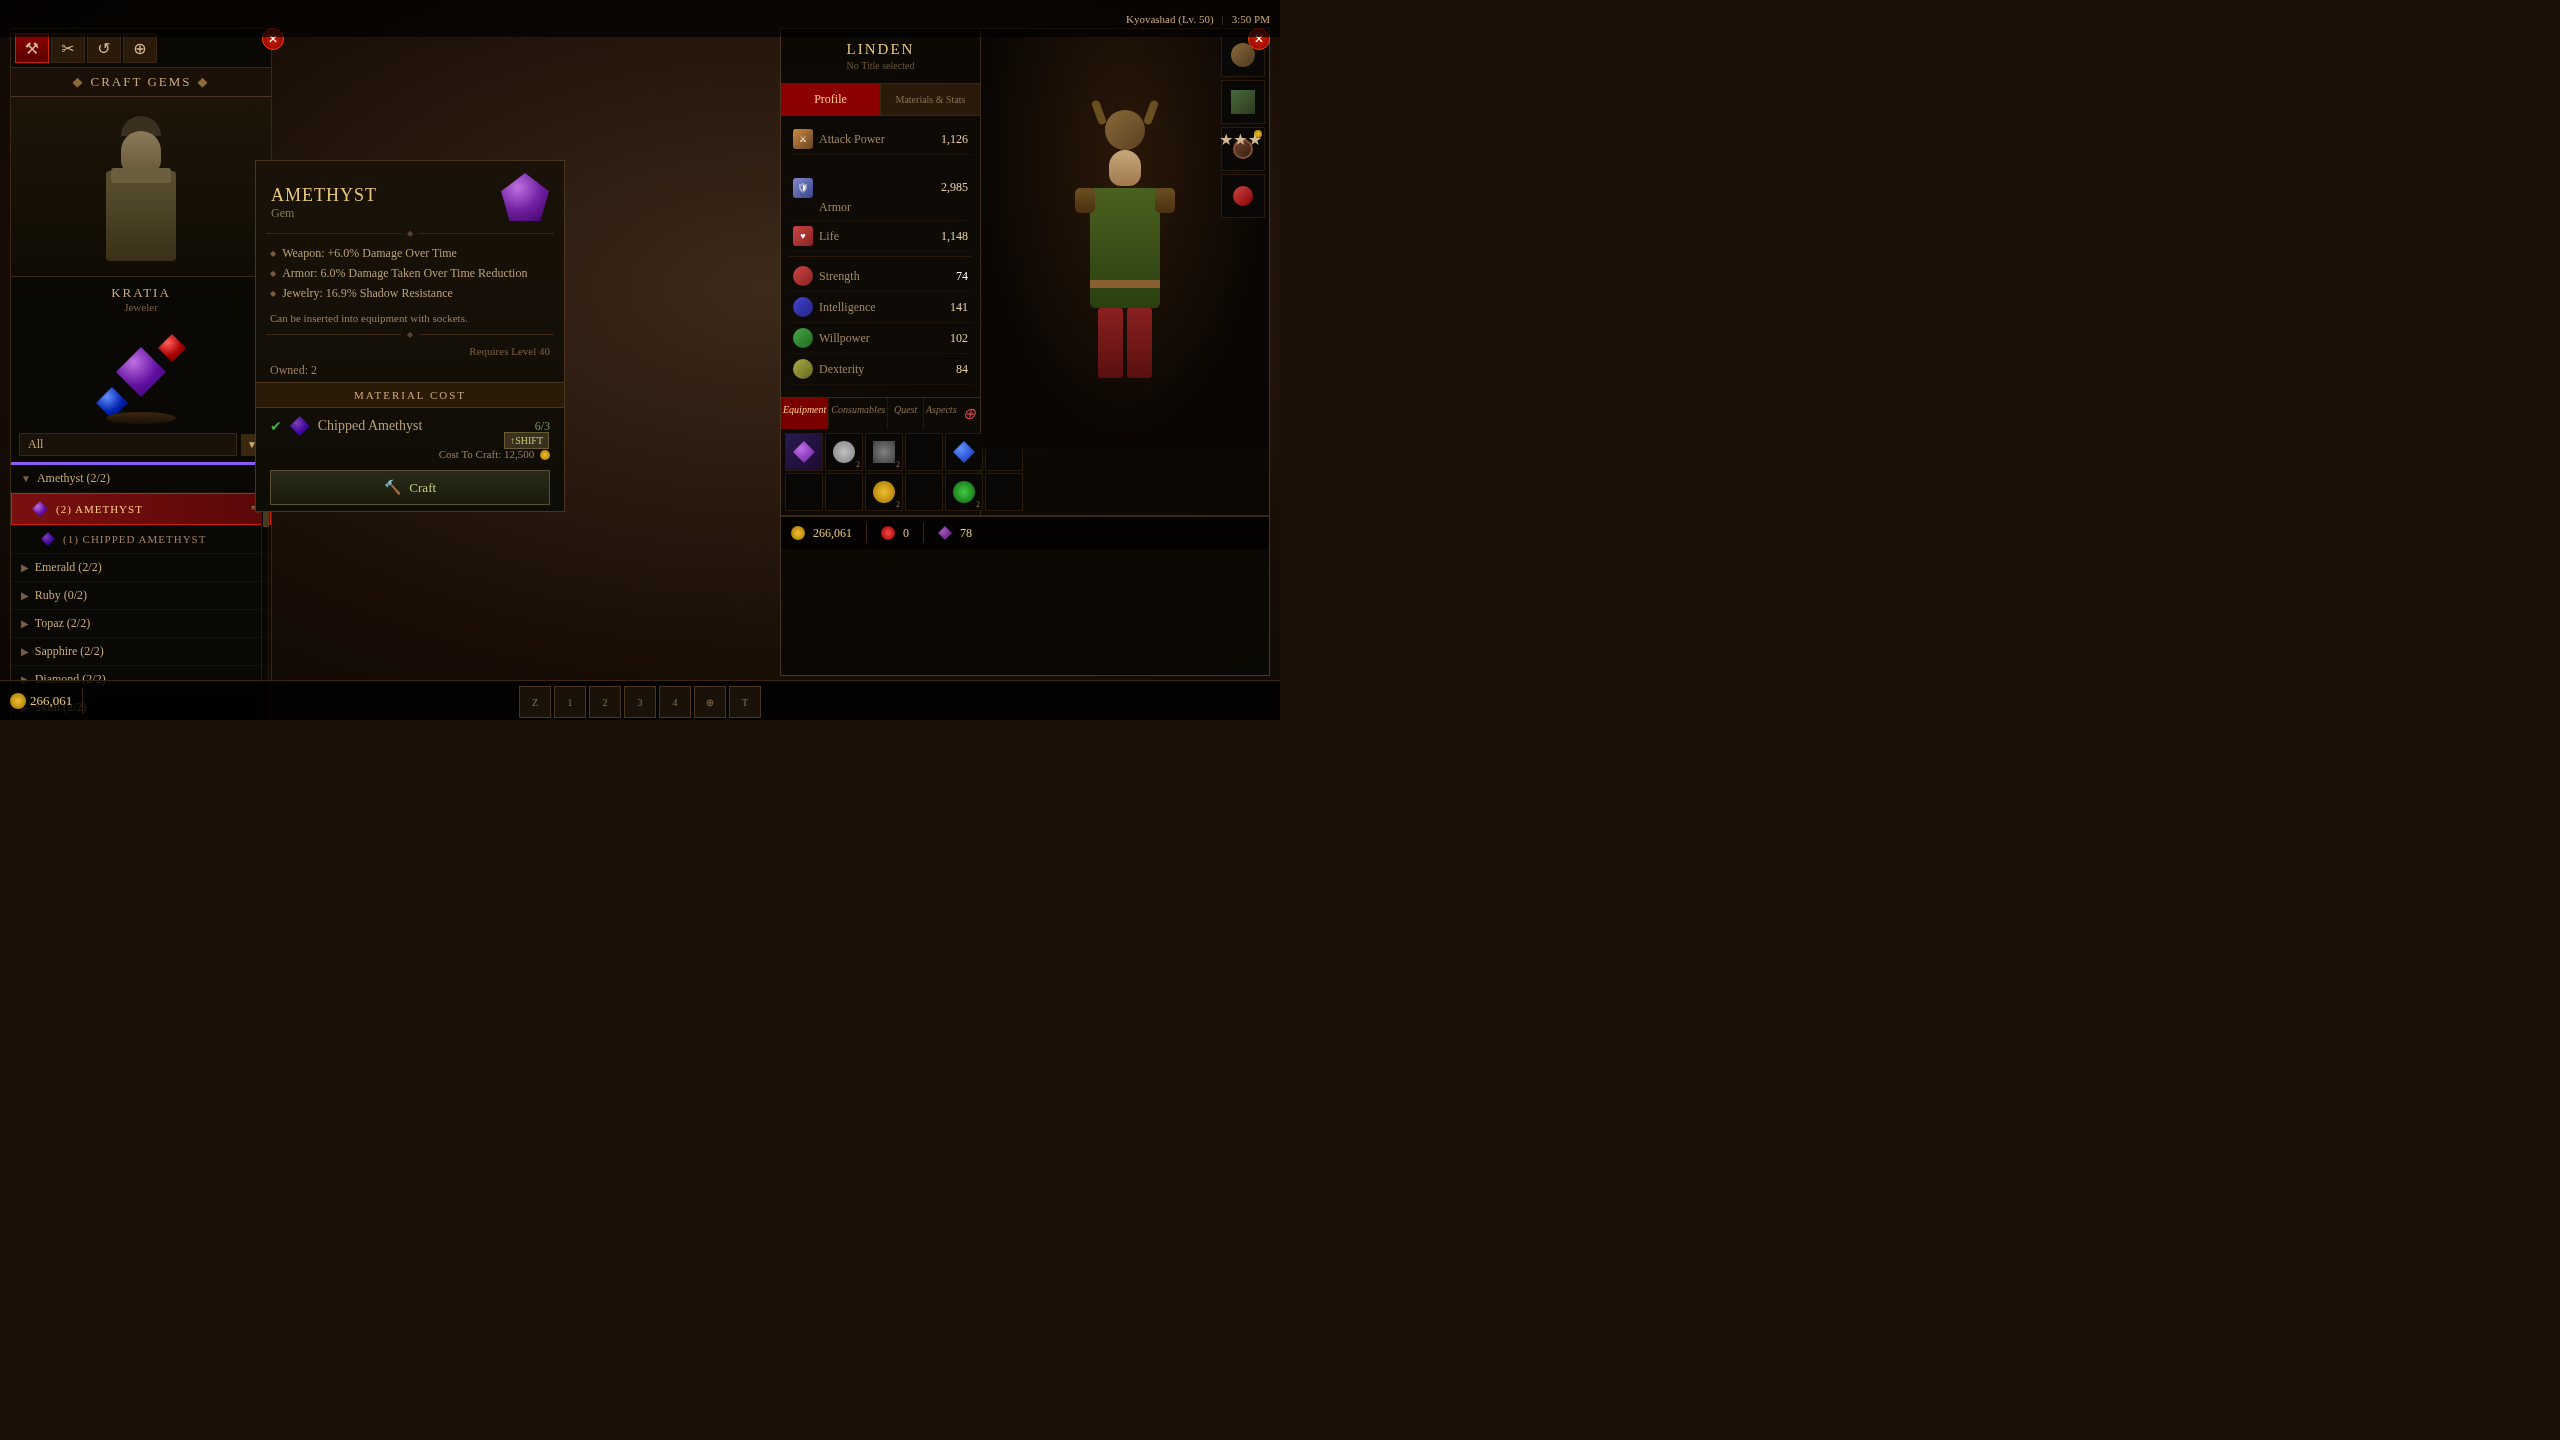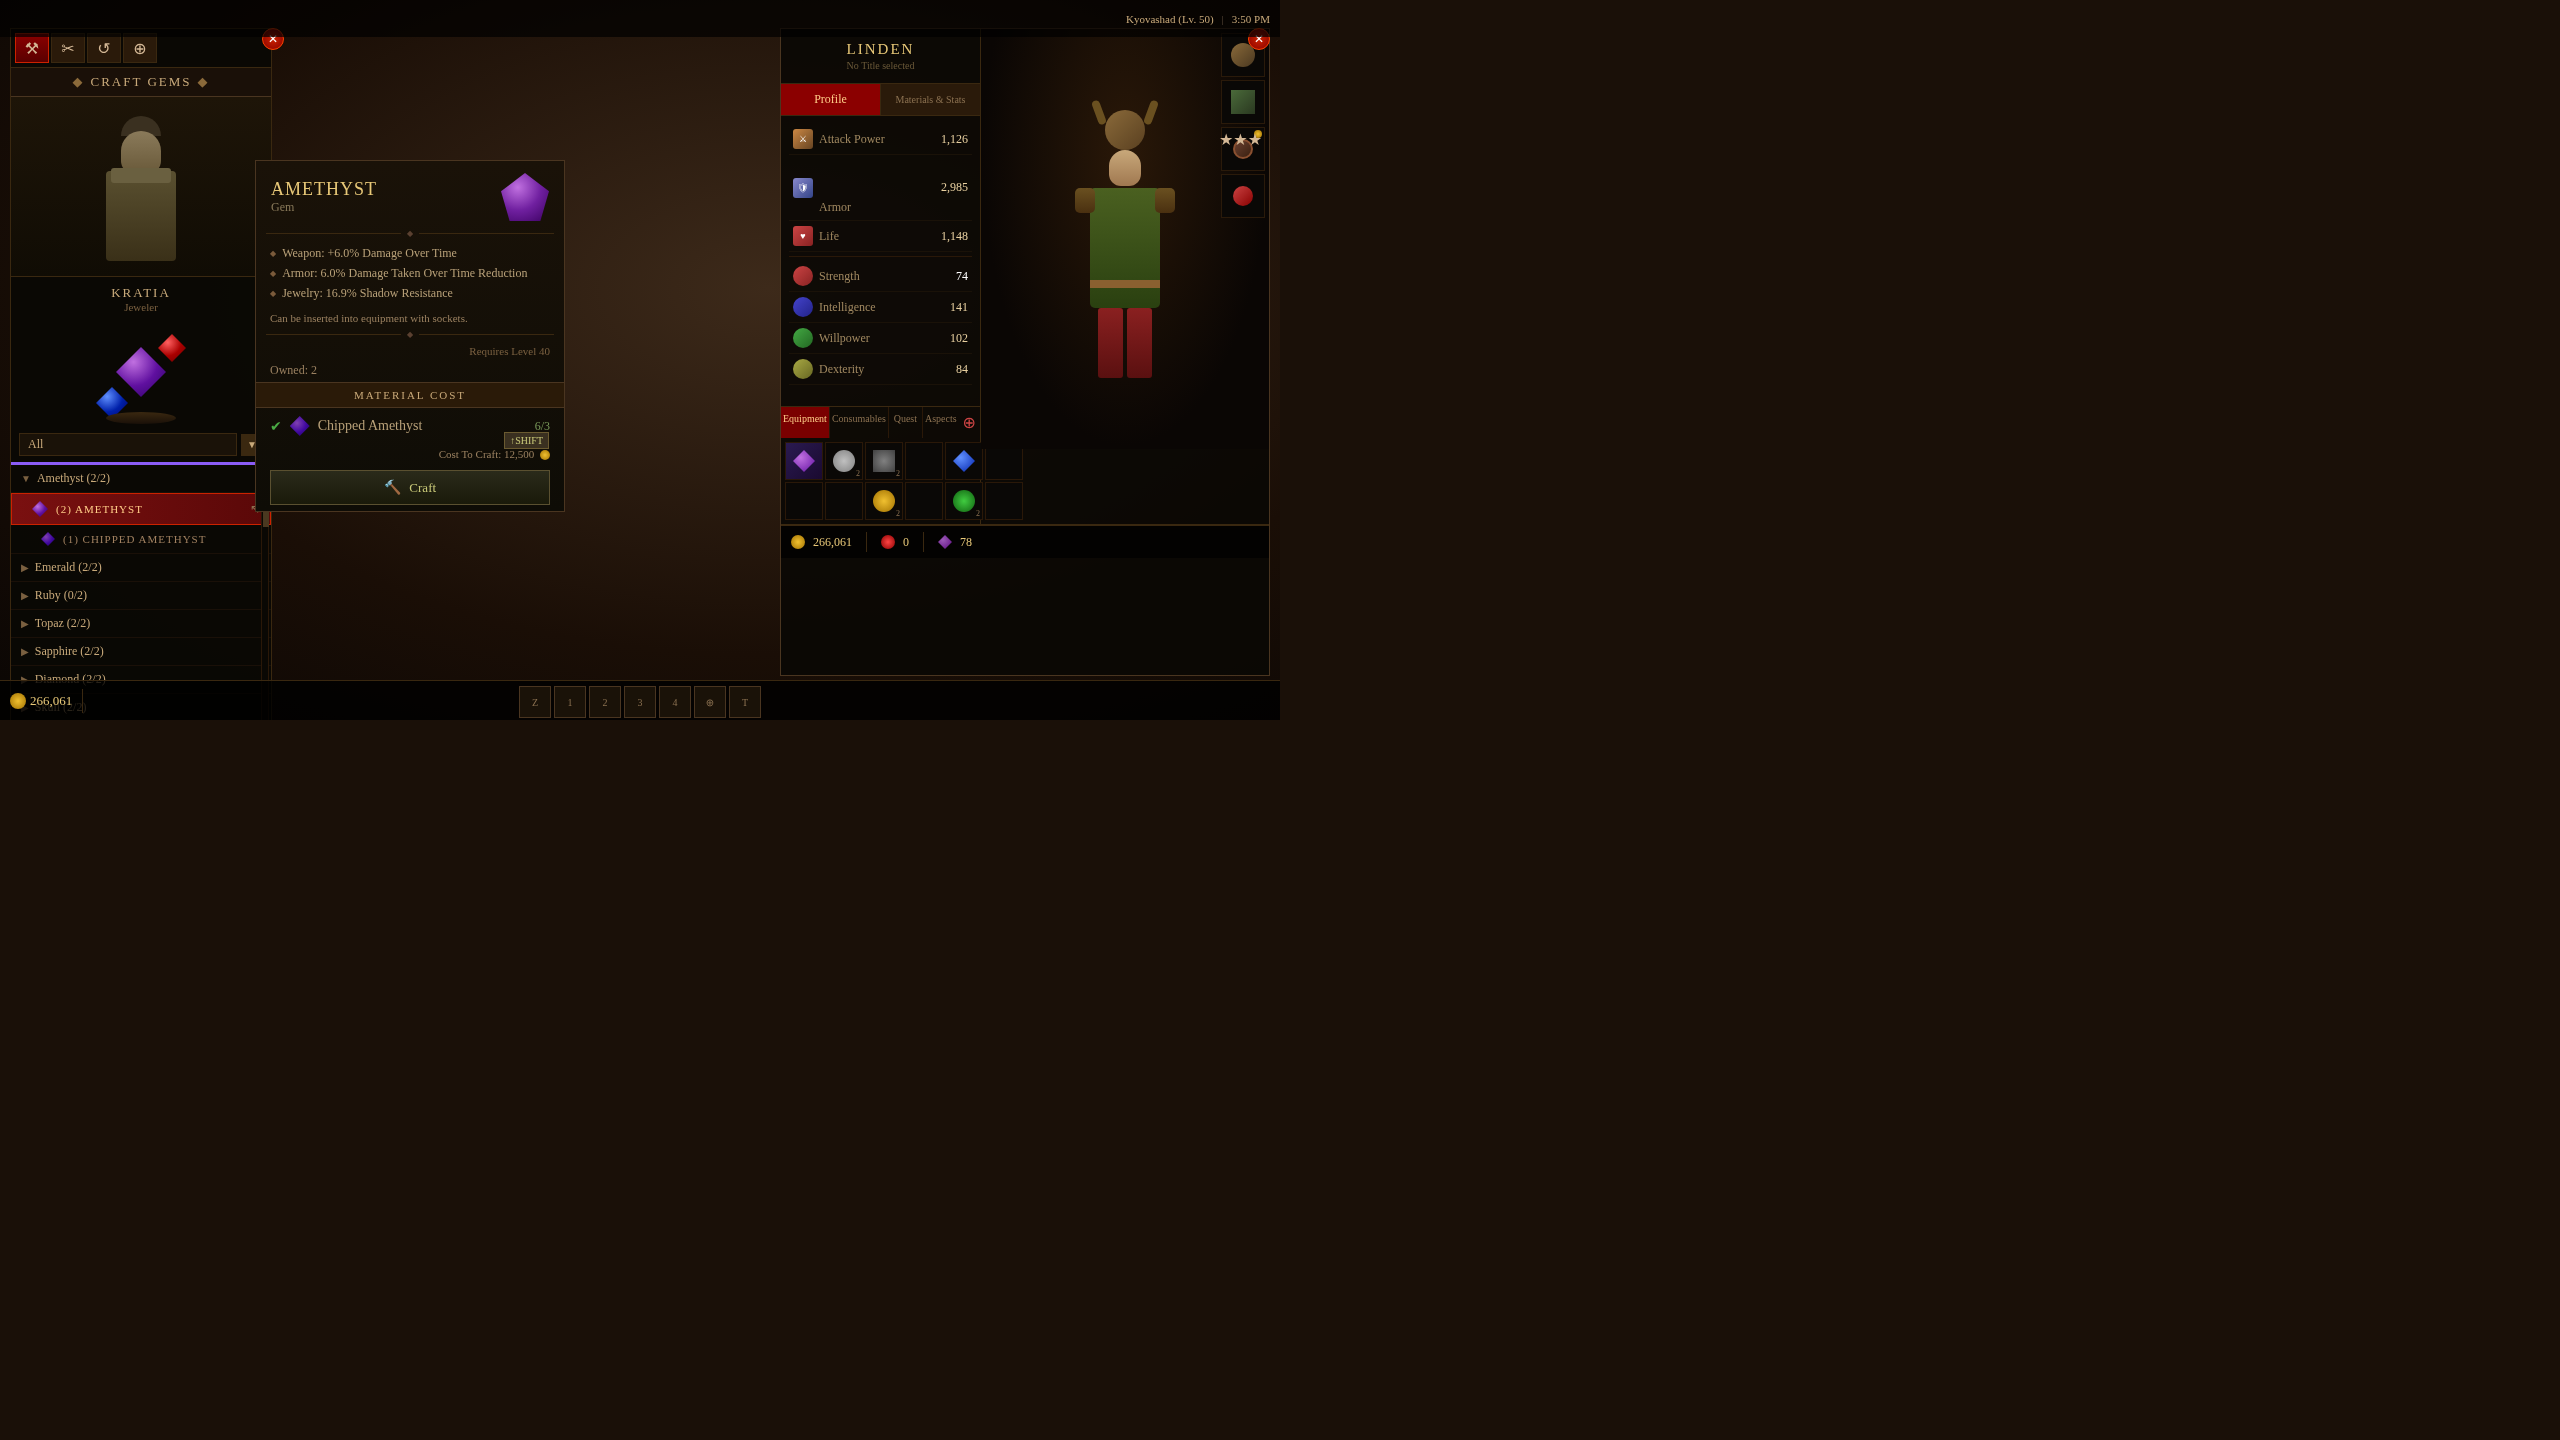--- a/index.html
+++ b/index.html
@@ -85,21 +85,21 @@
       top: 160px;
       left: 255px;
       width: 310px;
       background: linear-gradient(180deg, #1a1208 0%, #0e0c06 100%);
       border: 1px solid #4a3520;
       z-index: 15;
     }
 
     .detail-header {
       display: flex;
-      align-items: center;
+      align-items: flex-end;
       justify-content: space-between;
       padding: 12px 15px 8px;
       gap: 39px;
     }
 
     .char-name-area {
       padding: 12px;
       text-align: center;
       border-bottom: 1px solid #3a2810;
     }
@@ -534,21 +534,21 @@
         </div>
 
         <div class="stat-row">
           <div style="width:20px;height:20px;background:linear-gradient(135deg,#aaaa44,#666622);border-radius:50%;margin-right:6px;"></div>
           <span style="flex:1;font-size:12px;color:#a08860;">Dexterity</span>
           <span style="font-size:12px;color:#e8d0a0;">84</span>
         </div>
 
       </div>
 
-      <div style="display:flex;border-top:1px solid #3a2810;margin-top:13px;">
+      <div style="display:flex;border-top:1px solid #3a2810;margin-top:4px;font-style:italic;">
         <div style="flex:1;padding:6px 2px;text-align:center;font-size:10px;color:#ffcc88;background:#7a0000;cursor:pointer;border-right:1px solid #2a1808;">Equipment</div>
         <div style="flex:1;padding:6px 2px;text-align:center;font-size:10px;color:#8a7050;cursor:pointer;border-right:1px solid #2a1808;">Consumables</div>
         <div style="flex:1;padding:6px 2px;text-align:center;font-size:10px;color:#8a7050;cursor:pointer;border-right:1px solid #2a1808;">Quest</div>
         <div style="flex:1;padding:6px 2px;text-align:center;font-size:10px;color:#8a7050;cursor:pointer;">Aspects</div>
         <div style="padding:6px 4px;color:#cc4444;cursor:pointer;">⊕</div>
       </div>
 
       <div style="display:grid;grid-template-columns:repeat(6,1fr);gap:2px;padding:4px;">
 
         <div class="eq-slot" style="background:linear-gradient(135deg,#2a1a50,#1a0a30);">

